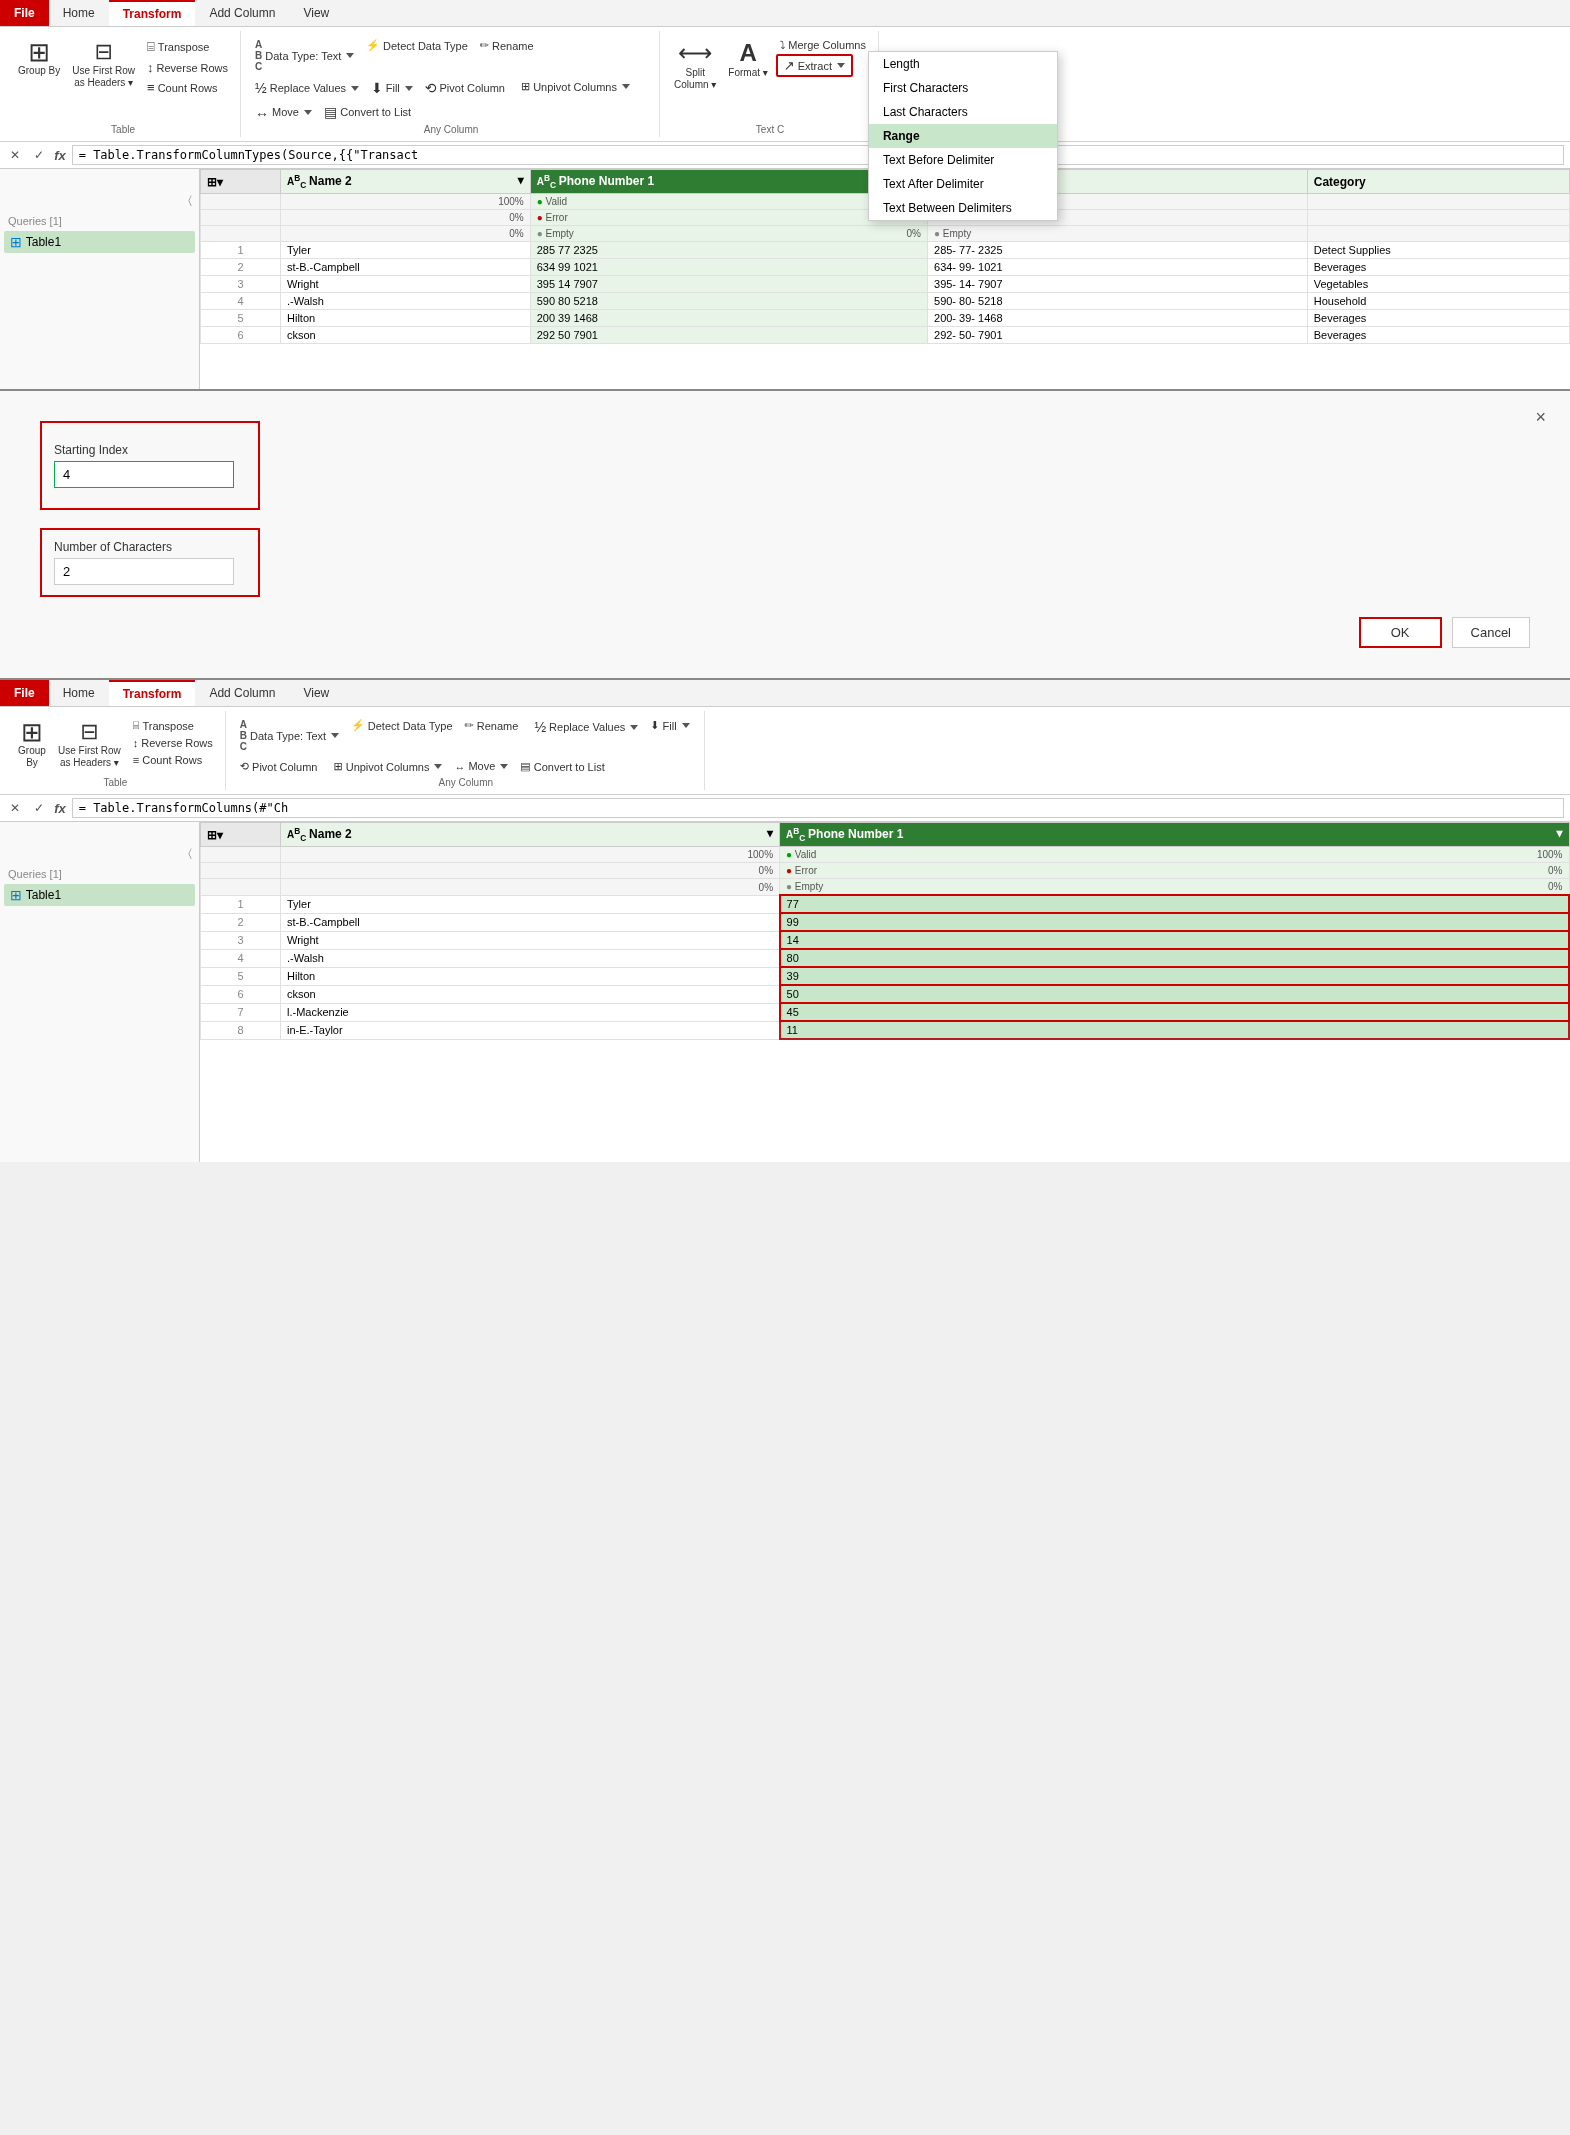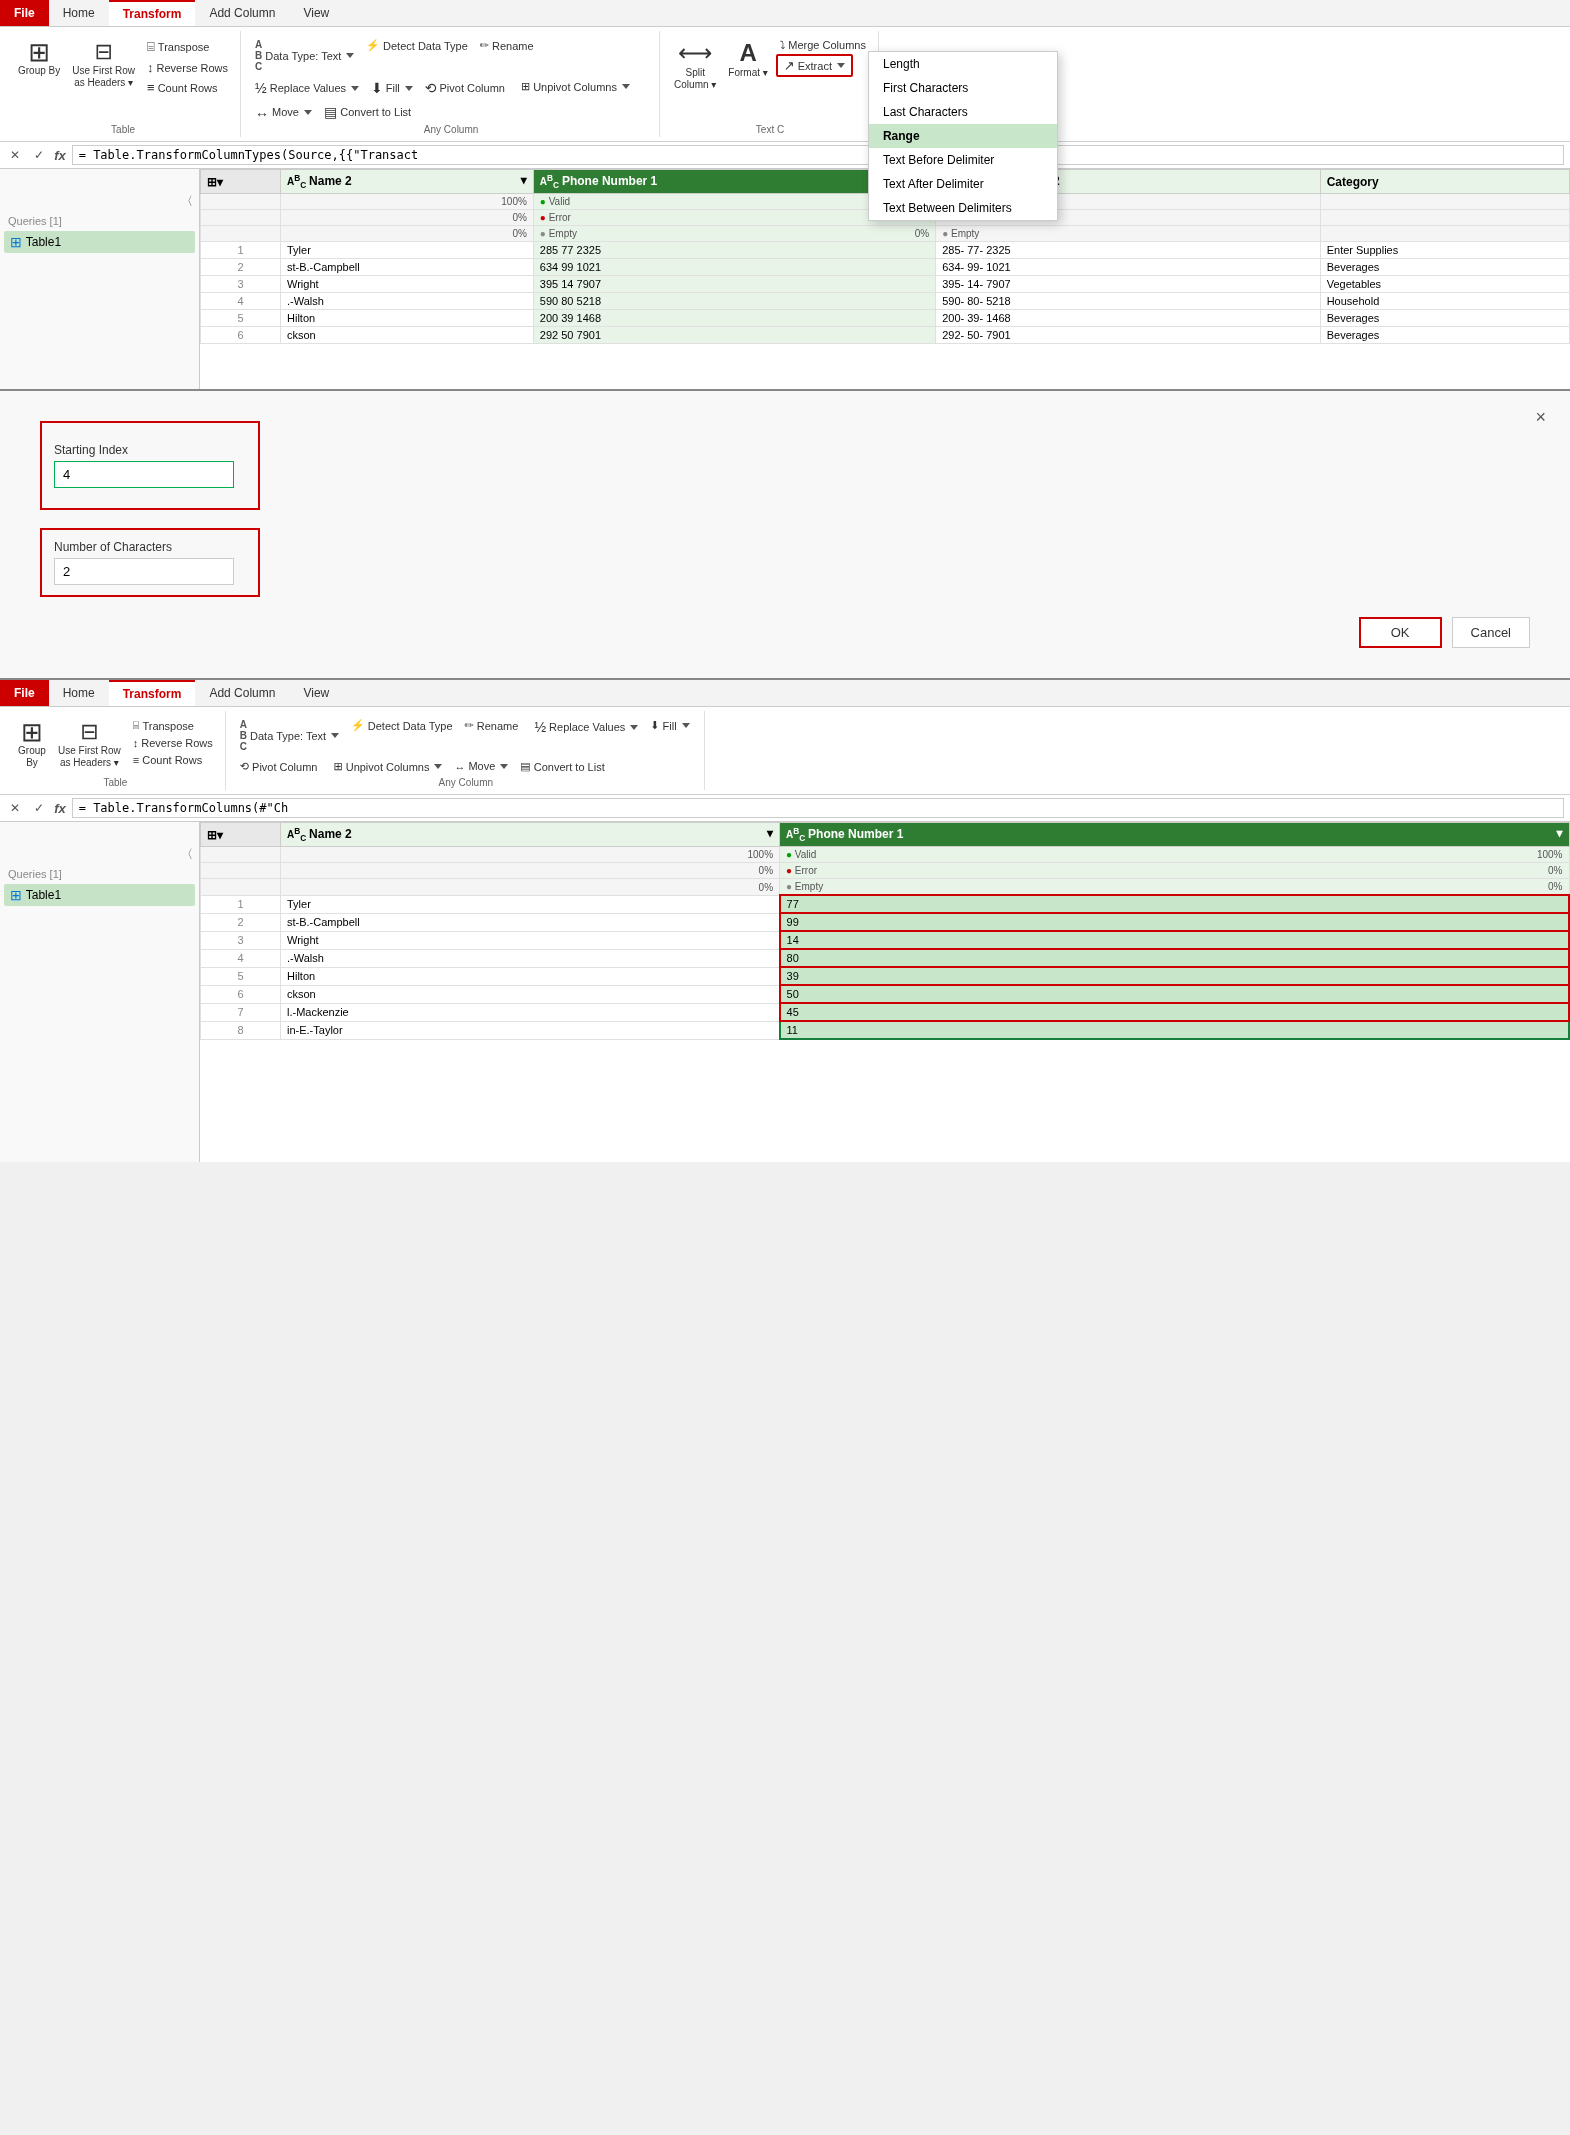--- a/index.html
+++ b/index.html
@@ -557,21 +557,21 @@
             <td><span class="dot-empty">●</span> Empty</td>
             <td></td>
           </tr>
         </thead>
         <tbody>
           <tr>
             <td class="row-num">1</td>
             <td>Tyler</td>
             <td style="background:#e8f4e8;">285 77 2325</td>
             <td>285- 77- 2325</td>
-            <td>Enter Supplies</td>
+            <td>Detect Supplies</td>
           </tr>
           <tr>
             <td class="row-num">2</td>
             <td>st-B.-Campbell</td>
             <td style="background:#e8f4e8;">634 99 1021</td>
             <td>634- 99- 1021</td>
             <td>Beverages</td>
           </tr>
           <tr>
             <td class="row-num">3</td>
@@ -824,19 +824,19 @@
             <td style="background:#c8e6c9; border:2px solid #c00;">50</td>
           </tr>
           <tr>
             <td class="row-num">7</td>
             <td>l.-Mackenzie</td>
             <td style="background:#c8e6c9; border:2px solid #c00;">45</td>
           </tr>
           <tr>
             <td class="row-num">8</td>
             <td>in-E.-Taylor</td>
-            <td style="background:#c8e6c9; border:2px solid #15803d;">11</td>
+            <td style="background:#c8e6c9; border:2px solid #b91c1c;">11</td>
           </tr>
         </tbody>
       </table>
     </div>
   </div>
 </div>
 
 </body></html>

